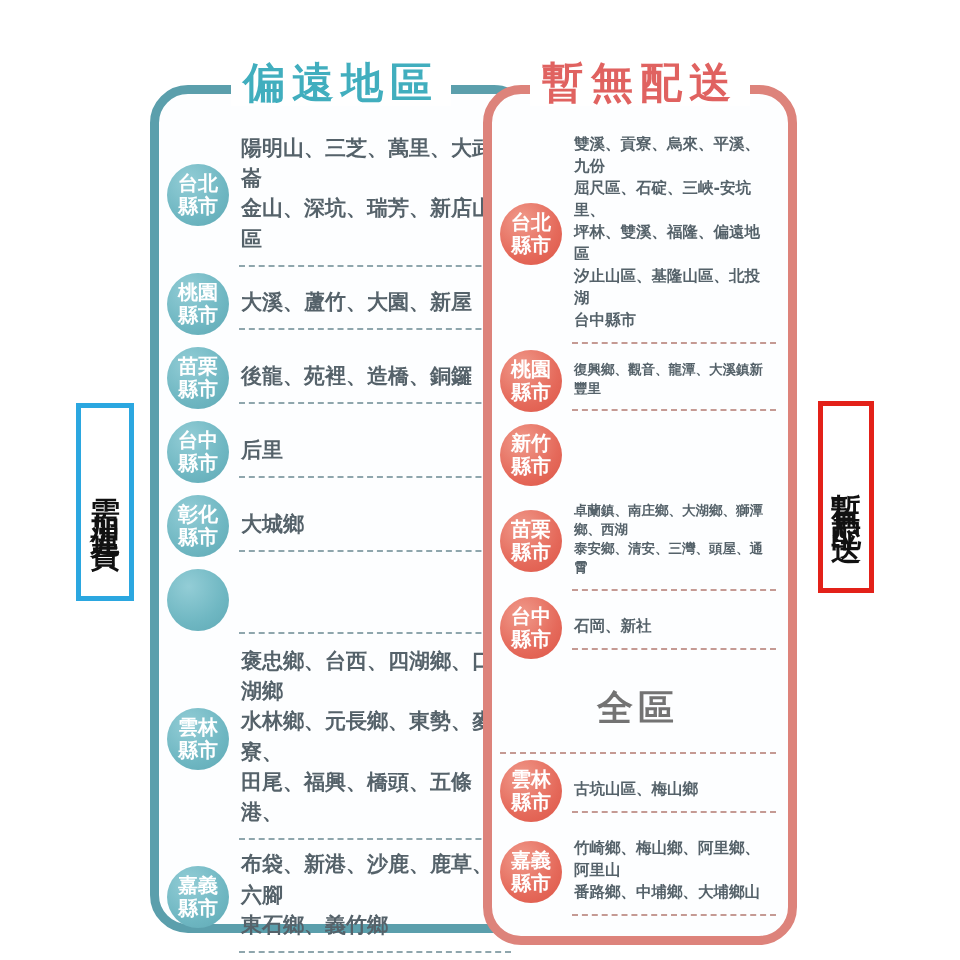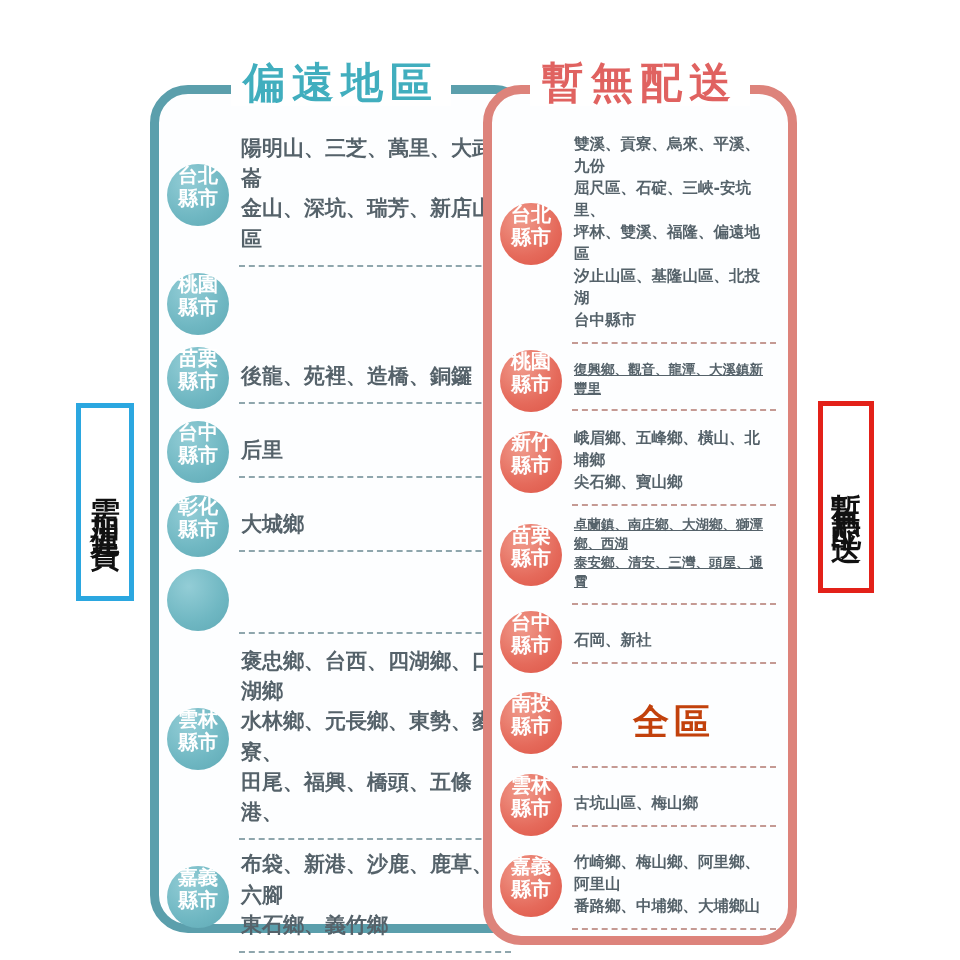--- a/index.html
+++ b/index.html
@@ -15,33 +15,33 @@
     background:#fff;padding:0 12px;font-size:42px;font-weight:bold;letter-spacing:7px;
     white-space:nowrap;line-height:1.1;}
   .panel.teal .panel-title{color:var(--teal-accent,#41AEBE);}
   .panel.coral .panel-title{color:var(--coral-accent,#E06260);}
 
   .rows{padding:30px 12px 0 8px;}
   .row{display:flex;align-items:center;gap:10px;}
   .row.blank .row-body{height:46px;}
 
   .badge{flex-shrink:0;width:62px;height:62px;border-radius:50%;
-    display:flex;justify-content:center;text-align:center;
+    display:flex;align-items:center;justify-content:center;text-align:center;
     color:#fff;font-weight:bold;font-size:20px;line-height:1.15;margin:6px 0;}
   .badge span{display:block;width:2.15em;}
   .panel.teal .badge{background:radial-gradient(circle at 35% 28%, #93cdd6 0%, var(--teal-badge,#6FB7C2) 60%, #5fa9b5 100%);}
   .panel.coral .badge{background:radial-gradient(circle at 35% 28%, #f09a8b 0%, var(--coral-badge,#E56A5B) 60%, #dd5546 100%);}
   .badge.empty{background:none;}
 
   .row-body{flex:1;padding:9px 2px 11px 2px;font-weight:bold;color:#55626a;}
   .panel.teal .row-body{font-size:21px;line-height:1.44;border-bottom:2px dashed #8fa6ad;}
   .panel.coral .row-body{font-size:15.5px;line-height:1.42;border-bottom:2px dashed #c59a94;}
-  .panel.coral .row.compact .row-body{font-size:13.5px;text-decoration:underline;}
-
-  .full-area{font-size:36px;font-weight:600;color:#c2410c;text-align:center;
+  .panel.coral .row.compact .row-body{font-size:13.5px;}
+
+  .full-area{font-size:36px;font-weight:600;color:#737373;text-align:center;
     letter-spacing:5px;padding:8px 0;}
 
   
   .side-label{position:absolute;background:#fff;display:flex;align-items:center;justify-content:center;box-sizing:border-box;}
   .side-label .v-text{writing-mode:vertical-rl;text-orientation:upright;
     font-size:30px;font-weight:bold;color:#111;letter-spacing:14px;line-height:1;}
   .side-label.fee{left:76px;top:403px;width:58px;height:198px;border:5px solid var(--blue-label,#2BA7E0);}
   .side-label.nodeliver{left:818px;top:401px;width:56px;height:192px;border:5px solid var(--red-label,#E32119);}
 </style>
 </head>
@@ -66,20 +66,23 @@
           </div>
           <div class="row-body">
             <div>陽明山、三芝、萬里、大武崙</div>
             <div>金山、深坑、瑞芳、新店山區</div>
           </div>
         </div>
         <div class="row">
           <div class="badge">
             <span>桃園縣市</span>
           </div>
+          <div class="row-body">
+            <div>大溪、蘆竹、大園、新屋</div>
+          </div>
         </div>
         <div class="row">
           <div class="badge">
             <span>苗栗縣市</span>
           </div>
           <div class="row-body">
             <div>後龍、苑裡、造橋、銅鑼</div>
           </div>
         </div>
         <div class="row">
@@ -144,46 +147,39 @@
             <span>桃園縣市</span>
           </div>
           <div class="row-body">
             <div>復興鄉、觀音、龍潭、大溪鎮新豐里</div>
           </div>
         </div>
         <div class="row">
           <div class="badge">
             <span>新竹縣市</span>
           </div>
-          <div class="row-body">
-            <div>峨眉鄉、五峰鄉、橫山、北埔鄉</div>
-            <div>尖石鄉、寶山鄉</div>
-          </div>
         </div>
         <div class="row compact">
           <div class="badge">
             <span>苗栗縣市</span>
           </div>
           <div class="row-body">
             <div>卓蘭鎮、南庄鄉、大湖鄉、獅潭鄉、西湖</div>
             <div>泰安鄉、清安、三灣、頭屋、通霄</div>
           </div>
         </div>
         <div class="row">
           <div class="badge">
             <span>台中縣市</span>
           </div>
           <div class="row-body">
             <div>石岡、新社</div>
           </div>
         </div>
         <div class="row">
-          <div class="badge">
-            <span>南投縣市</span>
-          </div>
           <div class="row-body">
             <div class="full-area">全區</div>
           </div>
         </div>
         <div class="row">
           <div class="badge">
             <span>雲林縣市</span>
           </div>
           <div class="row-body">
             <div>古坑山區、梅山鄉</div>

